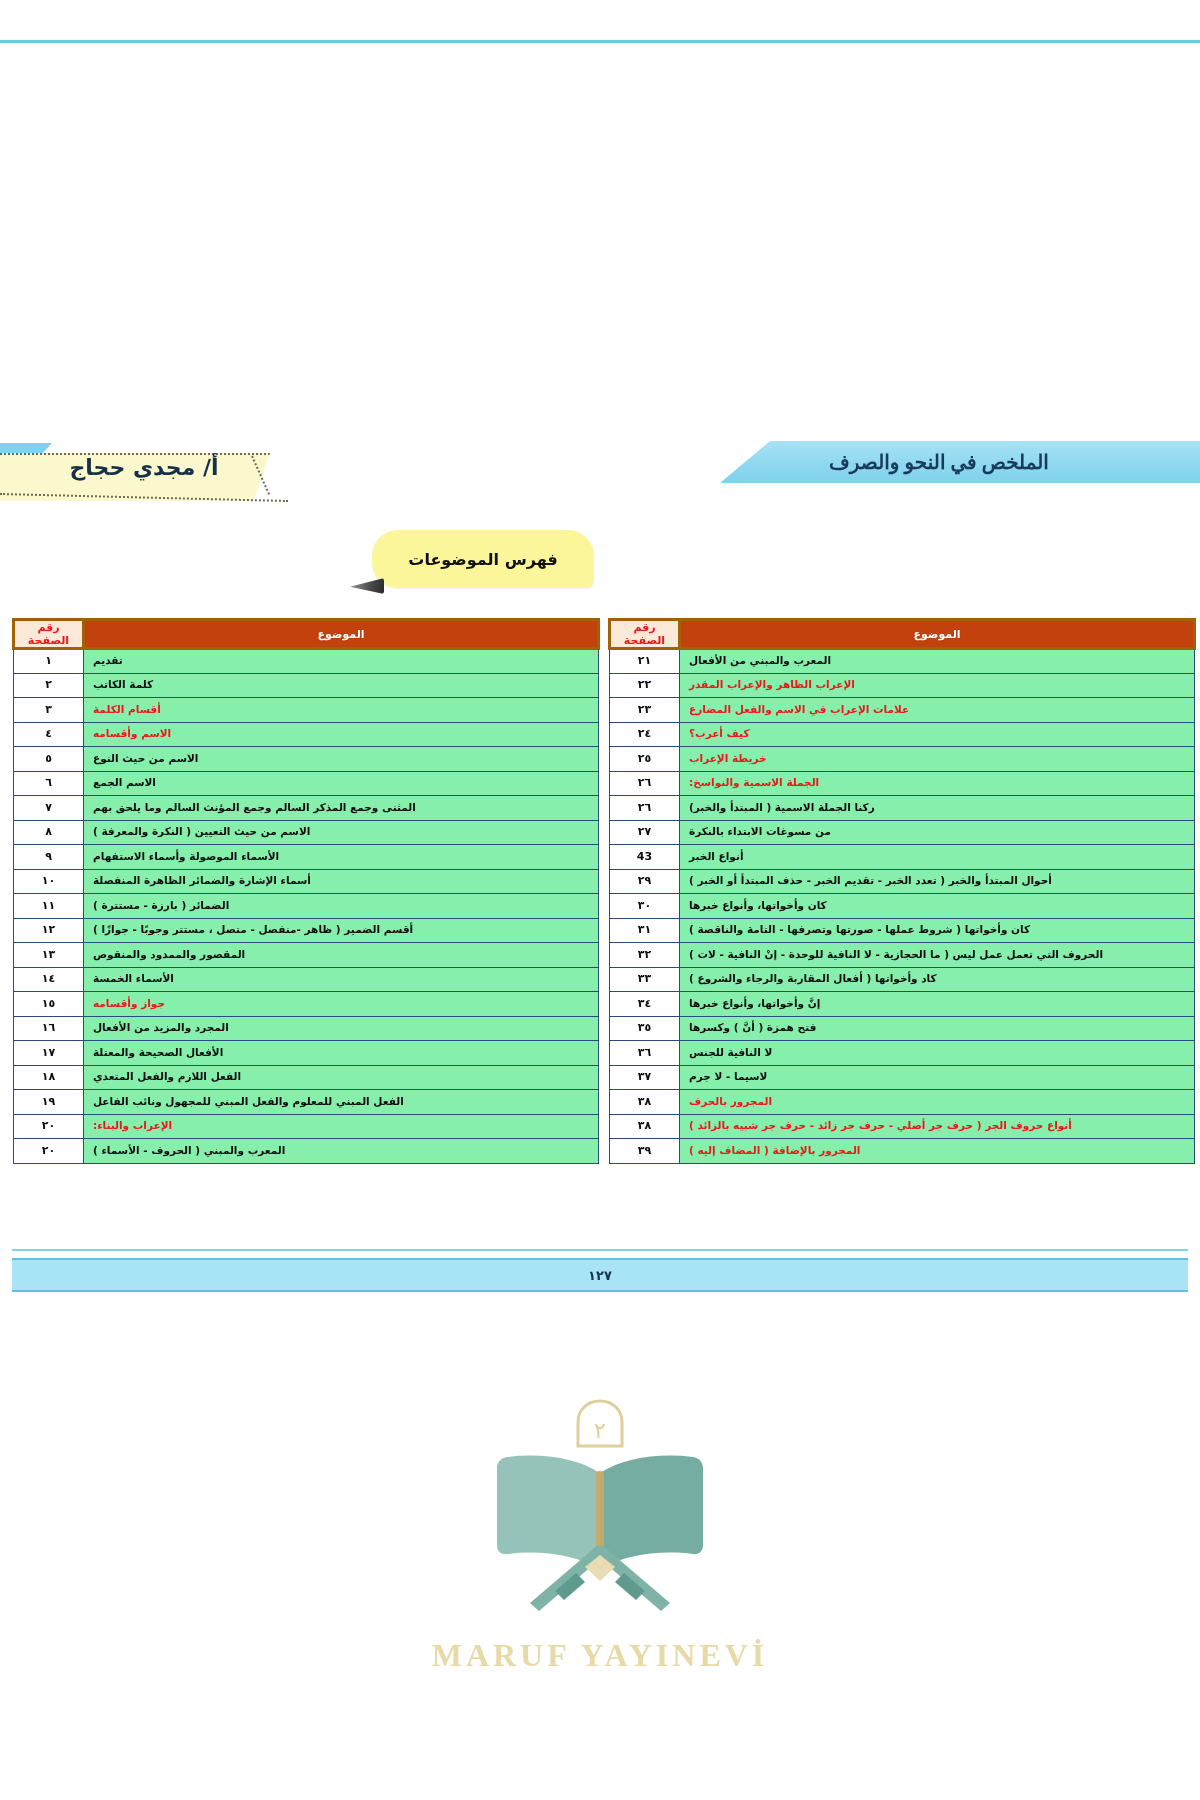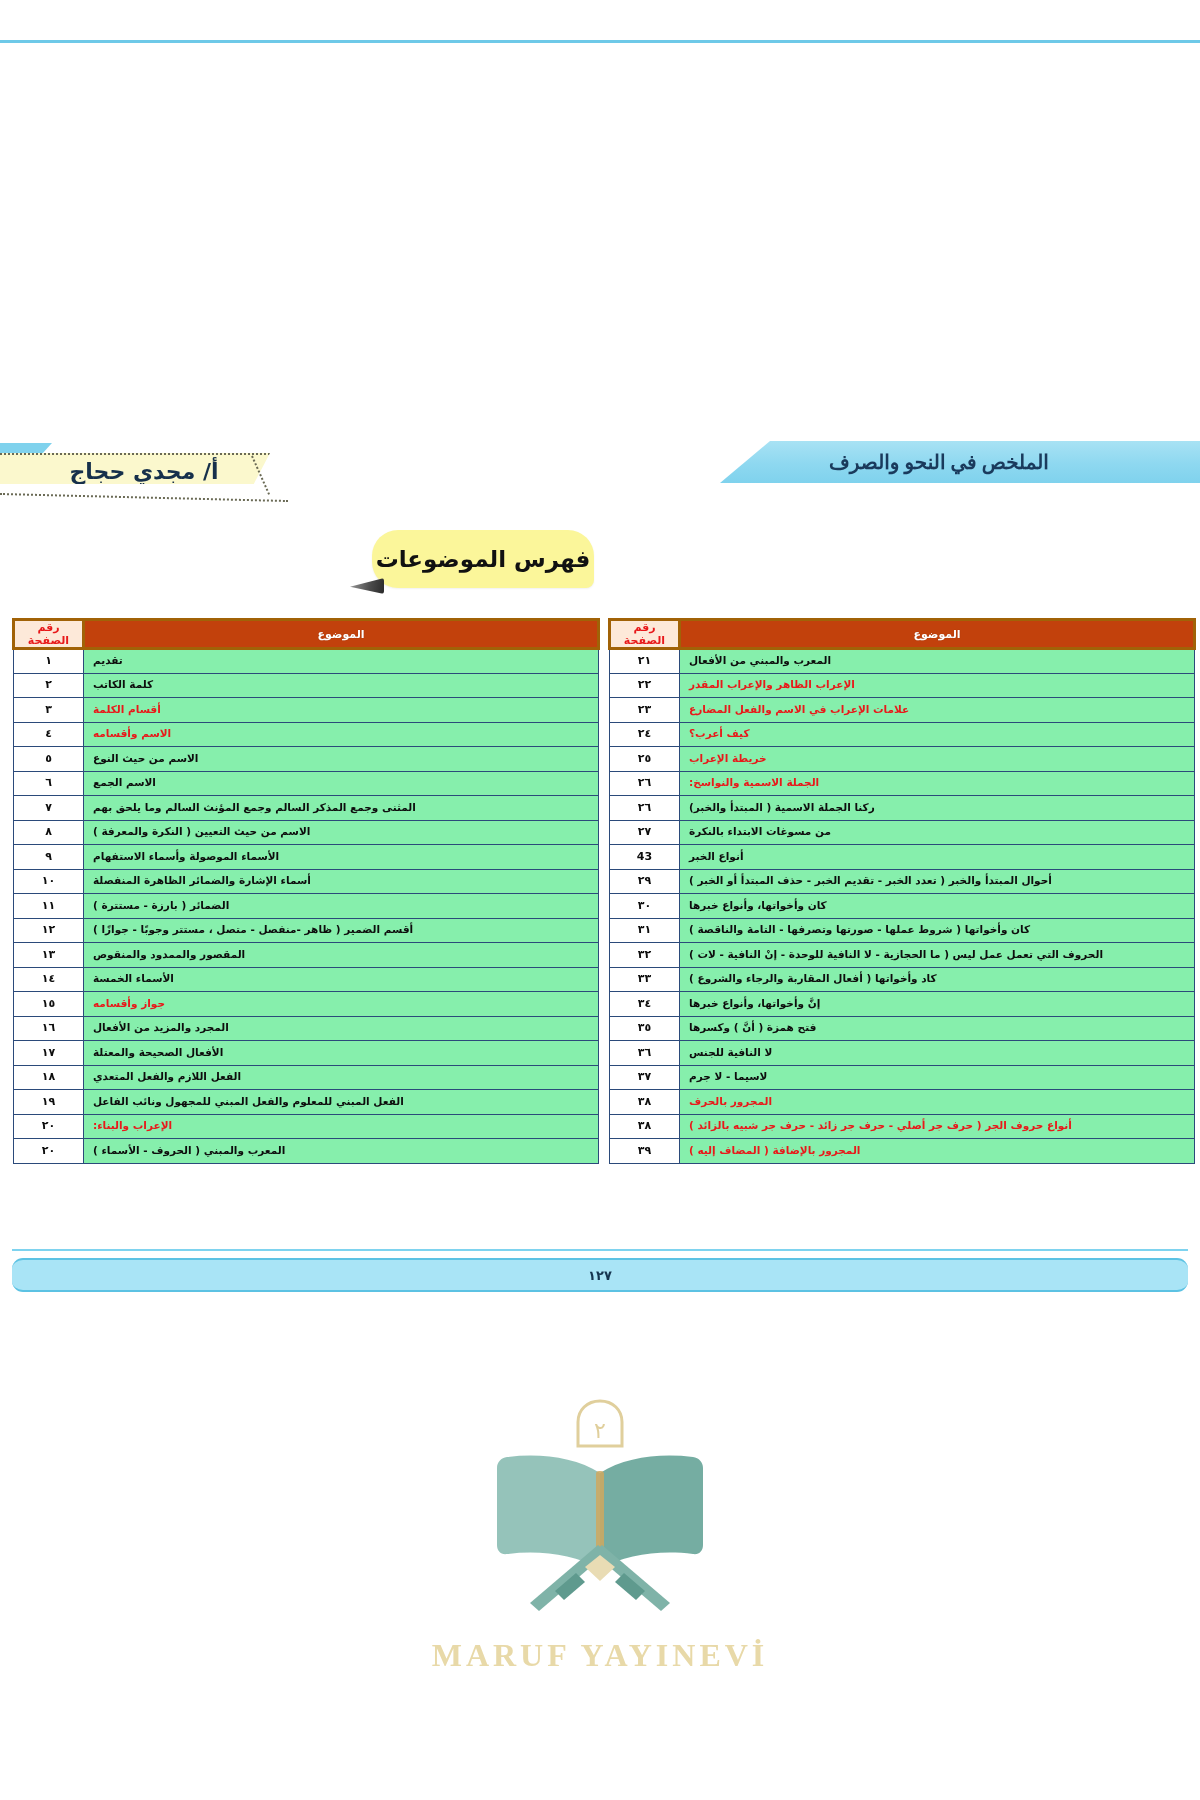--- a/index.html
+++ b/index.html
@@ -70,26 +70,26 @@
     width: 52px;
     height: 16px;
     background: #7fd2ed;
     clip-path: polygon(0 0, 100% 0, 72% 100%, 0 100%);
   }
   .author-tag {
     position: absolute;
     top: 10px;
     left: 0;
     width: 270px;
-    height: 31px;
+    height: 48px;
     background: #fbf8cd;
     clip-path: polygon(0 0, 100% 0, 94% 100%, 0 100%);
     border-top: 2px dotted #6a6a55;
     display: flex;
-    align-items: flex-end;
+    align-items: flex-start;
     padding-right: 0;
   }
   .author-tag-inner {
     width: 100%;
     text-align: center;
     padding-left: 18px;
   }
   .author-name {
     font-size: 22px;
     font-weight: bold;
@@ -125,21 +125,21 @@
     width: 222px;
     height: 58px;
     background: #fbf69a;
     border-radius: 26px 26px 8px 26px;
     display: flex;
     align-items: center;
     justify-content: center;
     box-shadow: 0 1px 2px rgba(0,0,0,0.06);
   }
   .toc-title-text {
-    font-size: 23px;
+    font-size: 16px;
     font-weight: bold;
     color: #111111;
     white-space: nowrap;
   }
   .toc-title-pointer {
     position: absolute;
     top: 578px;
     left: 350px;
     width: 34px;
     height: 16px;
@@ -217,21 +217,20 @@
     top: 1258px;
     left: 12px;
     width: 1176px;
     height: 34px;
     background: #a9e4f6;
     border-top: 2px solid #5cc2e3;
     border-bottom: 2px solid #5cc2e3;
     display: flex;
     align-items: center;
     justify-content: center;
-    border-radius: 11px;
   }
   .footer-page-num {
     font-size: 13px;
     font-weight: bold;
     color: #15344f;
   }
   .footer-rule-top {
     position: absolute;
     top: 1249px;
     left: 12px;

